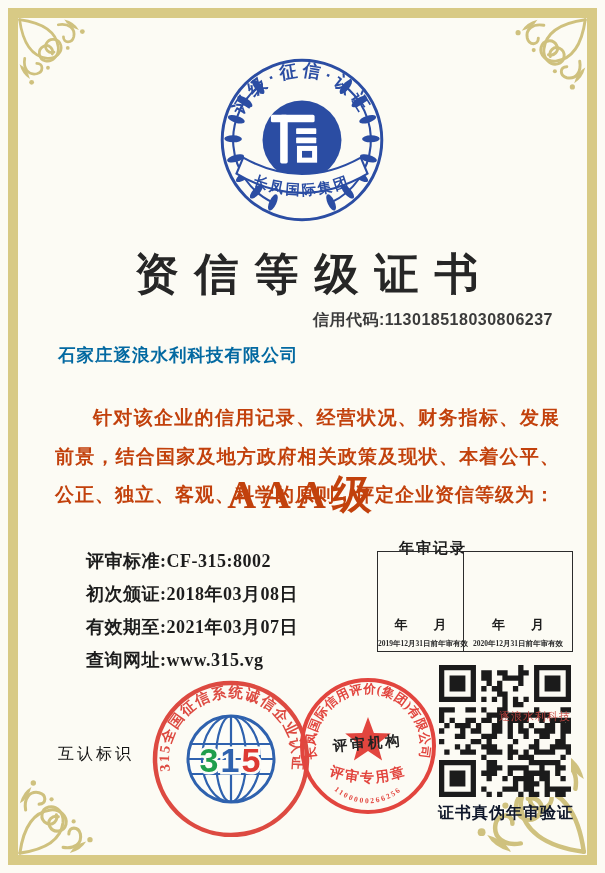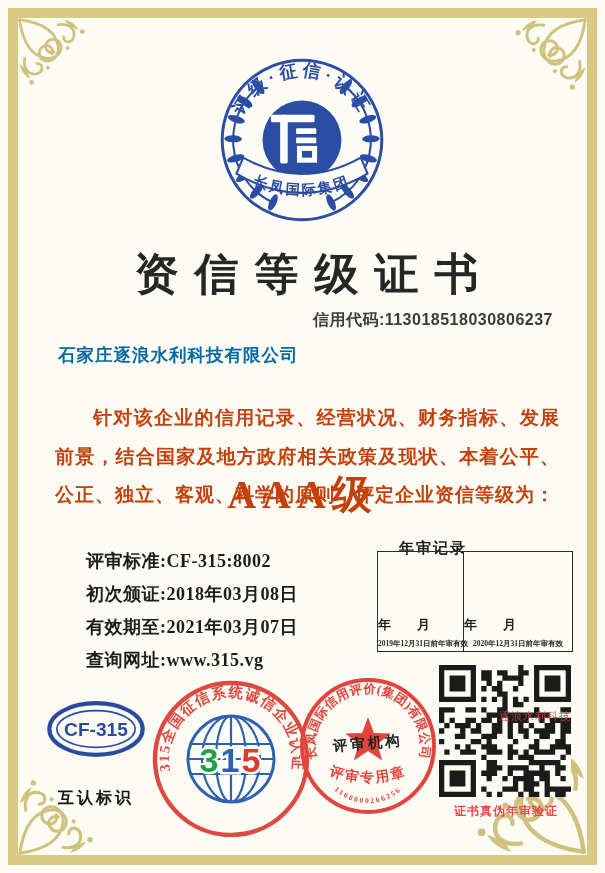--- a/index.html
+++ b/index.html
@@ -44,35 +44,35 @@
     font-size:40px;font-weight:bold;color:#c2410c;letter-spacing:6px;
   }
   .fields{position:absolute;left:58px;top:545px;}
   .field-row{font-size:18px;font-weight:bold;color:#1d1d1d;line-height:33px;letter-spacing:.5px;margin-left:28px;}
 
   .ar-title{position:absolute;left:399px;top:531px;font-size:15px;font-weight:bold;color:#1d1d1d;letter-spacing:2px;margin-top:8px;}
   .ar-box{position:absolute;left:377px;top:551px;width:194px;height:99px;border:1.5px solid #2c2c2c;display:flex;}
   .ar-cell{position:relative;height:100%;}
   .ar-cell.c1{width:85px;border-right:1.5px solid #2c2c2c;}
   .ar-cell.c2{flex:1;}
-  .ar-ym{position:absolute;left:0;right:0;bottom:17px;font-size:13px;font-weight:bold;color:#1d1d1d;white-space:pre;}
+  .ar-ym{position:absolute;left:0;right:0;bottom:17px;text-align:center;font-size:13px;font-weight:bold;color:#1d1d1d;white-space:pre;}
   .ar-note{position:absolute;left:0;right:0;bottom:2px;text-align:center;font-size:7.5px;font-weight:bold;color:#2a2a2a;white-space:nowrap;}
 
   .cf-oval{position:absolute;left:46px;top:699px;width:100px;height:62px;}
-  .mutual-label{position:absolute;left:40px;top:788px;width:112px;text-align:center;font-size:16px;font-weight:bold;color:#141414;letter-spacing:3px;}
+  .mutual-label{position:absolute;left:40px;top:744px;width:112px;text-align:center;font-size:16px;font-weight:normal;color:#141414;letter-spacing:3px;}
   .globe-stamp{position:absolute;left:149px;top:673px;width:164px;height:164px;}
   .agency-seal{position:absolute;left:293px;top:671px;width:150px;height:150px;}
 
   .qr-wrap{position:absolute;left:439px;top:665px;width:132px;height:132px;}
   .qr-wrap svg{width:132px;height:132px;display:block;}
   .qr-overlay{
     position:absolute;left:0;right:0;top:44px;text-align:right;
     font-size:11px;font-weight:normal;color:#c84540;opacity:.9;letter-spacing:1px;
   }
-  .qr-label{position:absolute;left:418px;top:803px;width:176px;text-align:center;font-size:12px;font-weight:bold;color:#ef4444;letter-spacing:1px;}
+  .qr-label{position:absolute;left:418px;top:803px;width:176px;text-align:center;font-size:16px;font-weight:bold;color:#0f172a;letter-spacing:1px;}
 </style>
 </head>
 <body>
 
 <div class="page">
 
   <div class="frame"></div>
 
   <svg width="0" height="0" style="position:absolute">
     <defs>
@@ -178,27 +178,20 @@
     <div class="ar-cell c1">
       <div class="ar-ym">年　　月</div>
       <div class="ar-note">2019年12月31日前年审有效</div>
     </div>
     <div class="ar-cell c2">
       <div class="ar-ym">年　　月</div>
       <div class="ar-note">2020年12月31日前年审有效</div>
     </div>
   </div>
 
-  <div class="cf-oval">
-    <svg viewBox="0 0 120 72">
-      <ellipse cx="60" cy="36" rx="56" ry="31" fill="none" stroke="#2a4a9f" stroke-width="5"></ellipse>
-      <ellipse cx="60" cy="36" rx="47" ry="22" fill="none" stroke="#2a4a9f" stroke-width="2"></ellipse>
-      <text x="60" y="44" text-anchor="middle" font-family="Liberation Sans, DejaVu Sans, sans-serif" font-size="23" font-weight="bold" fill="#2a4a9f">CF-315</text>
-    </svg>
-  </div>
   <div class="mutual-label">互认标识</div>
 
   <div class="globe-stamp">
     <svg viewBox="0 0 164 164">
       <defs>
         <path id="globeArc" d="M 34.5,125.9 A 62,62 0 1 1 129.5,125.9"></path>
         <clipPath id="globeClip">
             <circle cx="82" cy="86" r="43"></circle>
           </clipPath>
       </defs>

